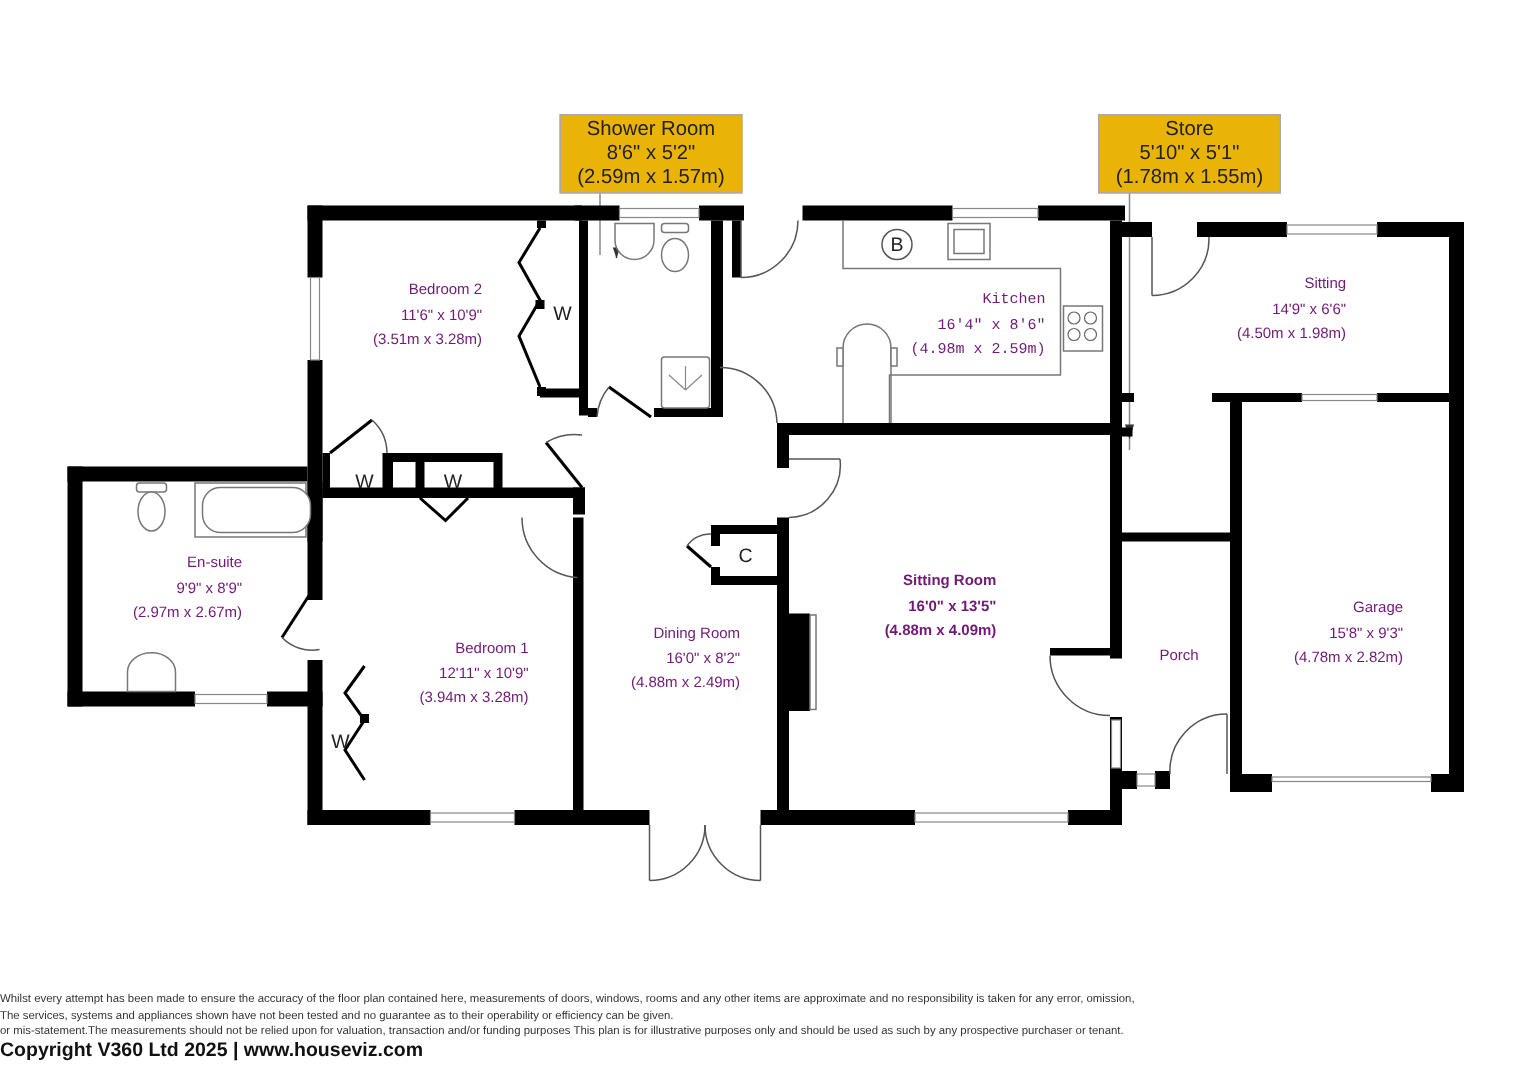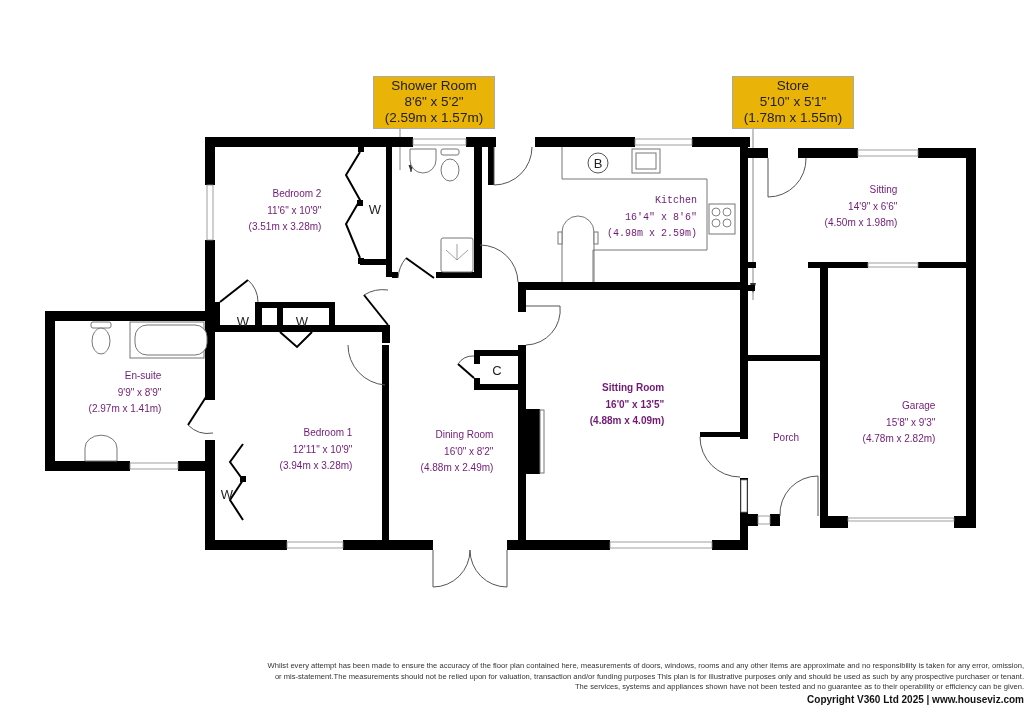--- a/index.html
+++ b/index.html
@@ -6,22 +6,22 @@
   body { width: 1024px; height: 723px; position: relative; overflow: hidden; font-family: "Liberation Sans", sans-serif; color: #1a1a1a; }
   #plan { position: absolute; left: 0; top: 0; width: 1024px; height: 723px; }
   .wall { fill: #000; }
   .thin { stroke: #555; stroke-width: 1; fill: none; }
   .fix { stroke: #777; stroke-width: 1; fill: #fff; }
   .win { fill: #fff; stroke: #888; stroke-width: 0.8; }
   .lbl { position: absolute; text-align: right; font-size: 10px; line-height: 16.5px; color: #701a75; white-space: nowrap; transform: translateX(-50%); }
   .lbl div { white-space: nowrap; }
   .callout { position: absolute; background: #eab308; border: 1px solid #aaa; text-align: center; font-size: 13.5px; line-height: 16px; color: #222; padding: 1px 4px 2px 4px; white-space: nowrap; }
   .mark { position: absolute; font-size: 13px; color: #222; transform: translate(-50%, -50%); }
-  .footer { position: absolute; left: 0; width: 1024px; text-align: right; font-size: 7.6px; line-height: 10.7px; color: #333; top: 661px; }
-  .footer .copy { font-weight: bold; font-size: 10px; line-height: 13px; color: #111; }
+  .footer { position: absolute; left: 0; width: 1024px; text-align: left; font-size: 7.6px; line-height: 10.7px; color: #333; top: 661px; }
+  .footer .copy { font-weight: bold; font-size: 13px; line-height: 13px; color: #111; }
 </style>
 </head>
 <body>
 
 <svg id="plan" viewBox="0 0 1024 723" xmlns="http://www.w3.org/2000/svg">
 
   <line x1="400" y1="126" x2="400" y2="170" stroke="#888" stroke-width="1"></line>
   <line x1="753" y1="126" x2="753" y2="300" stroke="#888" stroke-width="1"></line>
   <polygon points="750,283 756,283 753,293" fill="#333"></polygon>
   <line x1="411" y1="150" x2="411" y2="172" stroke="#333" stroke-width="1"></line>
@@ -240,28 +240,28 @@
   <div>(4.98m x 2.59m)</div>
 </div>
 <div class="lbl" style="left:861px; top:182px;">
   <div>Sitting</div>
   <div>14'9" x 6'6"</div>
   <div>(4.50m x 1.98m)</div>
 </div>
 <div class="lbl" style="left:125px; top:368px;">
   <div>En-suite</div>
   <div>9'9" x 8'9"</div>
-  <div>(2.97m x 1.41m)</div>
+  <div>(2.97m x 2.67m)</div>
 </div>
 <div class="lbl" style="left:316px; top:425px;">
   <div>Bedroom 1</div>
   <div>12'11" x 10'9"</div>
   <div>(3.94m x 3.28m)</div>
 </div>
-<div class="lbl" style="left:457px; top:427px;">
+<div class="lbl" style="left:457px; top:415px;">
   <div>Dining Room</div>
   <div>16'0" x 8'2"</div>
   <div>(4.88m x 2.49m)</div>
 </div>
 <div class="lbl" style="left:627px; top:380px;font-weight:bold;">
   <div>Sitting Room</div>
   <div>16'0" x 13'5"</div>
   <div>(4.88m x 4.09m)</div>
 </div>
 <div class="lbl" style="left:899px; top:378px;margin-top:20px;">
@@ -275,16 +275,16 @@
 
 <div class="mark" style="left:375px; top:209px;">W</div>
 <div class="mark" style="left:243px; top:321px;">W</div>
 <div class="mark" style="left:302px; top:321px;">W</div>
 <div class="mark" style="left:227px; top:494px;">W</div>
 <div class="mark" style="left:497px; top:370px;">C</div>
 <div class="mark" style="left:598px; top:163px;">B</div>
 
 <div class="footer">
   <div>Whilst every attempt has been made to ensure the accuracy of the floor plan contained here, measurements of doors, windows, rooms and any other items are approximate and no responsibility is taken for any error, omission,</div>
+  <div>The services, systems and appliances shown have not been tested and no guarantee as to their operability or efficiency can be given.</div>
   <div>or mis-statement.The measurements should not be relied upon for valuation, transaction and/or funding purposes This plan is for illustrative purposes only and should be used as such by any prospective purchaser or tenant.</div>
-  <div>The services, systems and appliances shown have not been tested and no guarantee as to their operability or efficiency can be given.</div>
   <div class="copy">Copyright V360 Ltd 2025 | www.houseviz.com</div>
 </div>
 
 </body></html>

